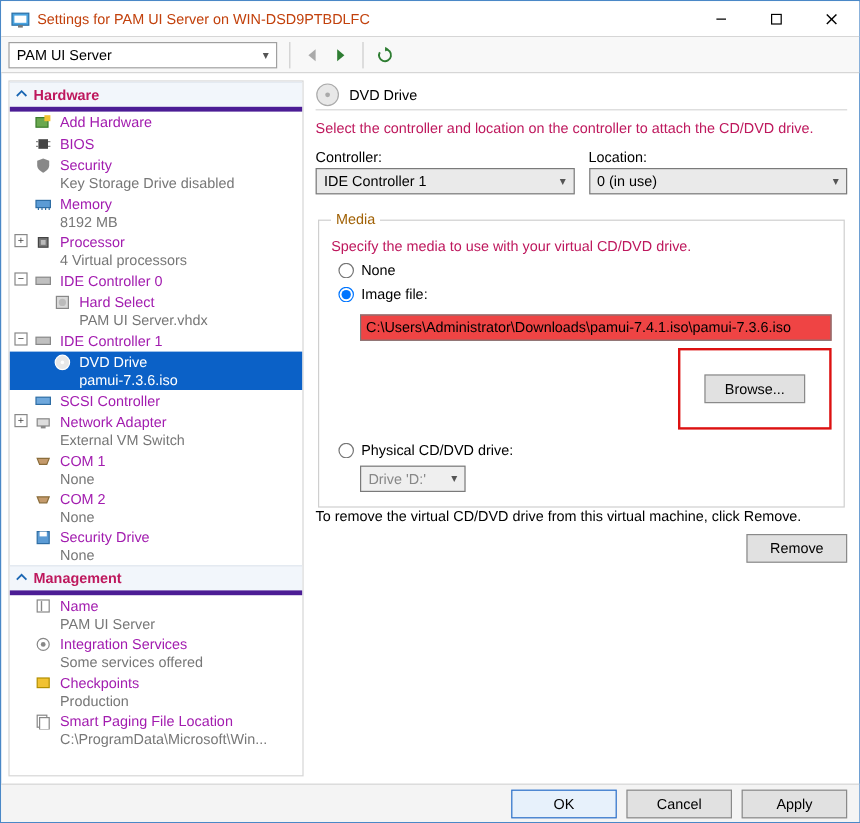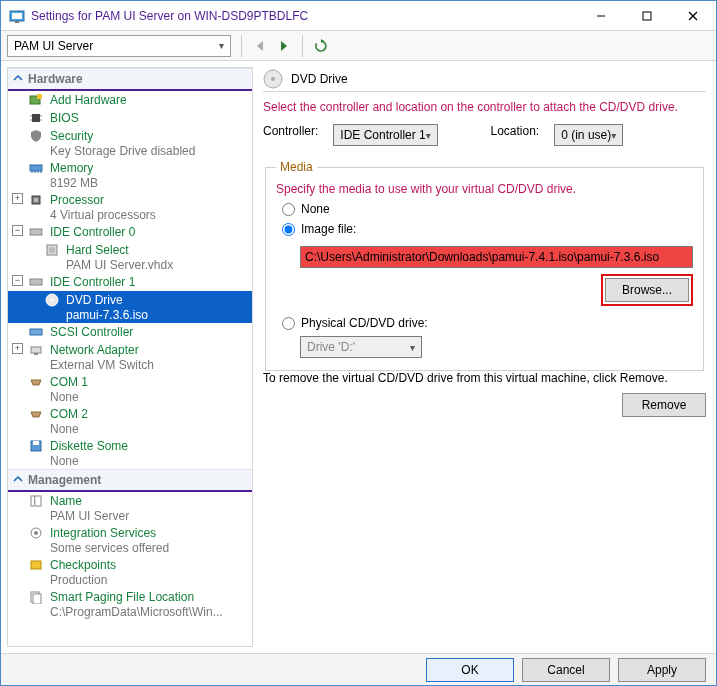--- a/index.html
+++ b/index.html
@@ -1,61 +1,61 @@
 <!DOCTYPE html>
 <html><head>
 <meta charset="utf-8">
 <style>
   * { box-sizing: border-box; font-family: "Segoe UI", Tahoma, sans-serif; font-size: 12px; }
   html, body { margin: 0; padding: 0; }
   .window { width: 717px; height: 686px; border: 1px solid #4a88c7; background: #fff; display: flex; flex-direction: column; }
   .titlebar { height: 30px; display: flex; align-items: center; background: #fff; border-bottom: 1px solid #d6d6d6; }
   .titlebar .icon { width: 16px; height: 16px; margin: 0 6px 0 8px; }
-  .titlebar .title { flex: 1; color: #4c1d95; font-size: 12px; }
+  .titlebar .title { flex: 1; color: #c2410c; font-size: 12px; }
   .titlebar .winbtn { width: 46px; height: 29px; display: flex; align-items: center; justify-content: center; color: #000; }
   .toolbar { height: 30px; display: flex; align-items: center; border-bottom: 1px solid #d6d6d6; background: #f8f8f8; }
   .combo { height: 22px; width: 224px; margin: 0 4px 0 6px; border: 1px solid #a0a0a0; background: #fff; display: flex; align-items: center; padding: 0 6px; justify-content: space-between; }
   .combo .arrow { font-size: 10px; color: #555; }
   .toolbar .sep { width: 1px; height: 22px; background: #ccc; margin: 0 6px; }
   .tbtn { width: 24px; height: 22px; display: flex; align-items: center; justify-content: center; color: #2e7d32; border: 1px solid transparent; }
   .tbtn.disabled { color: #aaa; }
   .body { flex: 1; display: flex; overflow: hidden; }
   .sidebar { width: 246px; border-right: 1px solid #d6d6d6; display: flex; flex-direction: column; background: #fff; margin: 6px 0 6px 6px; border: 1px solid #d6d6d6; }
   .scrollwrap { flex: 1; overflow: hidden; position: relative; }
   .tree { position: absolute; inset: 0; overflow-y: auto; }
-  .cat { background: #f2f6fb; color: #737373; font-weight: bold; padding: 3px 6px 3px 20px; border-top: 1px solid #e0e6ee; border-bottom: 2px solid #4c1d95; position: relative; }
+  .cat { background: #f2f6fb; color: #be185d; font-weight: bold; padding: 3px 6px 3px 20px; border-top: 1px solid #e0e6ee; border-bottom: 4px solid #4c1d95; position: relative; }
   .cat .chev { position: absolute; left: 4px; top: 3px; width: 12px; height: 12px; color: #1a66b3; }
   .item { padding: 1px 4px 1px 28px; position: relative; line-height: 16px; }
   .item .exp { position: absolute; left: 4px; top: 2px; width: 11px; height: 11px; border: 1px solid #888; background: #fff; font-size: 9px; line-height: 9px; text-align: center; color: #444; }
   .item .ic { position: absolute; left: 20px; top: 1px; width: 16px; height: 16px; display: flex; align-items: center; justify-content: center; }
   .item.depth1 { padding-left: 44px; }
   .item.depth1 .ic { left: 36px; }
-  .item .lbl { padding-left: 14px; color: #15803d; display: block; }
+  .item .lbl { padding-left: 14px; color: #a21caf; display: block; }
   .item .sub { padding-left: 14px; color: #777; display: block; line-height: 14px; }
   .item.selected { background: #0b61c7; }
   .item.selected .lbl, .item.selected .sub { color: #fff; }
   .mainpane { flex: 1; padding: 8px 10px; overflow: hidden; display: flex; flex-direction: column; }
   .pane-header { display: flex; align-items: center; gap: 8px; border-bottom: 1px solid #d6d6d6; padding-bottom: 2px; margin-bottom: 8px; }
   .pane-header .disc { width: 20px; height: 20px; }
   .desc { color: #be185d; margin-bottom: 10px; }
   .row { display: flex; gap: 12px; margin-bottom: 2px; }
-  .col { flex: 1; display: flex; flex-direction: row; gap: 15px; }
+  .col { flex: 1; display: flex; flex-direction: column; }
   .field-label { margin-bottom: 2px; }
   .dropdown { height: 22px; border: 1px solid #7a7a7a; background: #eaeaea; display: flex; align-items: center; justify-content: space-between; padding: 0 6px; }
   .dropdown .arrow { font-size: 10px; color: #555; }
   fieldset.media { border: 1px solid #cfcfcf; margin-top: 12px; padding: 8px 10px 12px 10px; }
   fieldset.media legend { padding: 0 4px; color: #a16207; }
   .radio-row { display: flex; align-items: center; gap: 6px; margin: 6px 0 6px 6px; }
   .radio-row input { margin: 0; }
   .textinput { width: 100%; height: 22px; border: 1px solid #7a7a7a; padding: 0 4px; margin: 4px 0 0 24px; width: calc(100% - 24px); background: #ef4444; }
   .btn { height: 24px; min-width: 84px; border: 1px solid #8a8a8a; background: #e1e1e1; padding: 0 12px; display: inline-flex; align-items: center; justify-content: center; }
   .browse-wrap { display: flex; justify-content: flex-end; margin-top: 6px; position: relative; }
-  .browse-hl { border: 2px solid #d11; padding: 2px; display: inline-block; }
+  .browse-hl { border: 2px solid #d11; padding: 20px; display: inline-block; }
   .phys-sub { margin: 4px 0 0 24px; }
-  .phys-sub .dropdown { width: 122px; background: #efefef; color: #888; }
+  .phys-sub .dropdown { width: 88px; background: #efefef; color: #888; }
   .remove-row { margin-top: 0; }
   .remove-row .txt { margin-bottom: 8px; }
   .remove-row .btnrow { display: flex; justify-content: flex-end; }
   .footer { height: 32px; border-top: 1px solid #d6d6d6; display: flex; align-items: center; justify-content: flex-end; gap: 8px; padding: 0 10px; background: #f4f4f4; }
   .footer .btn { min-width: 88px; }
   .footer .btn.primary { border: 1px solid #2a6fc9; background: #e7f1fb; }
   
 </style>
 </head>
 <body>
@@ -266,21 +266,21 @@
           <span class="sub">None</span>
         </div>
 
         <div class="item">
           <span class="ic">
                 <svg width="14" height="14">
                   <rect x="2" y="2" width="10" height="10" fill="#5b9bd5" stroke="#2e6da4"></rect>
                   <rect x="4" y="2" width="6" height="4" fill="#fff"></rect>
                 </svg>
               </span>
-          <span class="lbl">Diskette Some</span>
+          <span class="lbl">Security Drive</span>
           <span class="sub">None</span>
         </div>
 
         <div class="cat">
           <span class="chev"><svg width="12" height="12">
                   <polyline points="2,8 6,4 10,8" fill="none" stroke="#1a66b3" stroke-width="1.5"></polyline>
                 </svg></span>
           <span>Management</span>
         </div>
 

